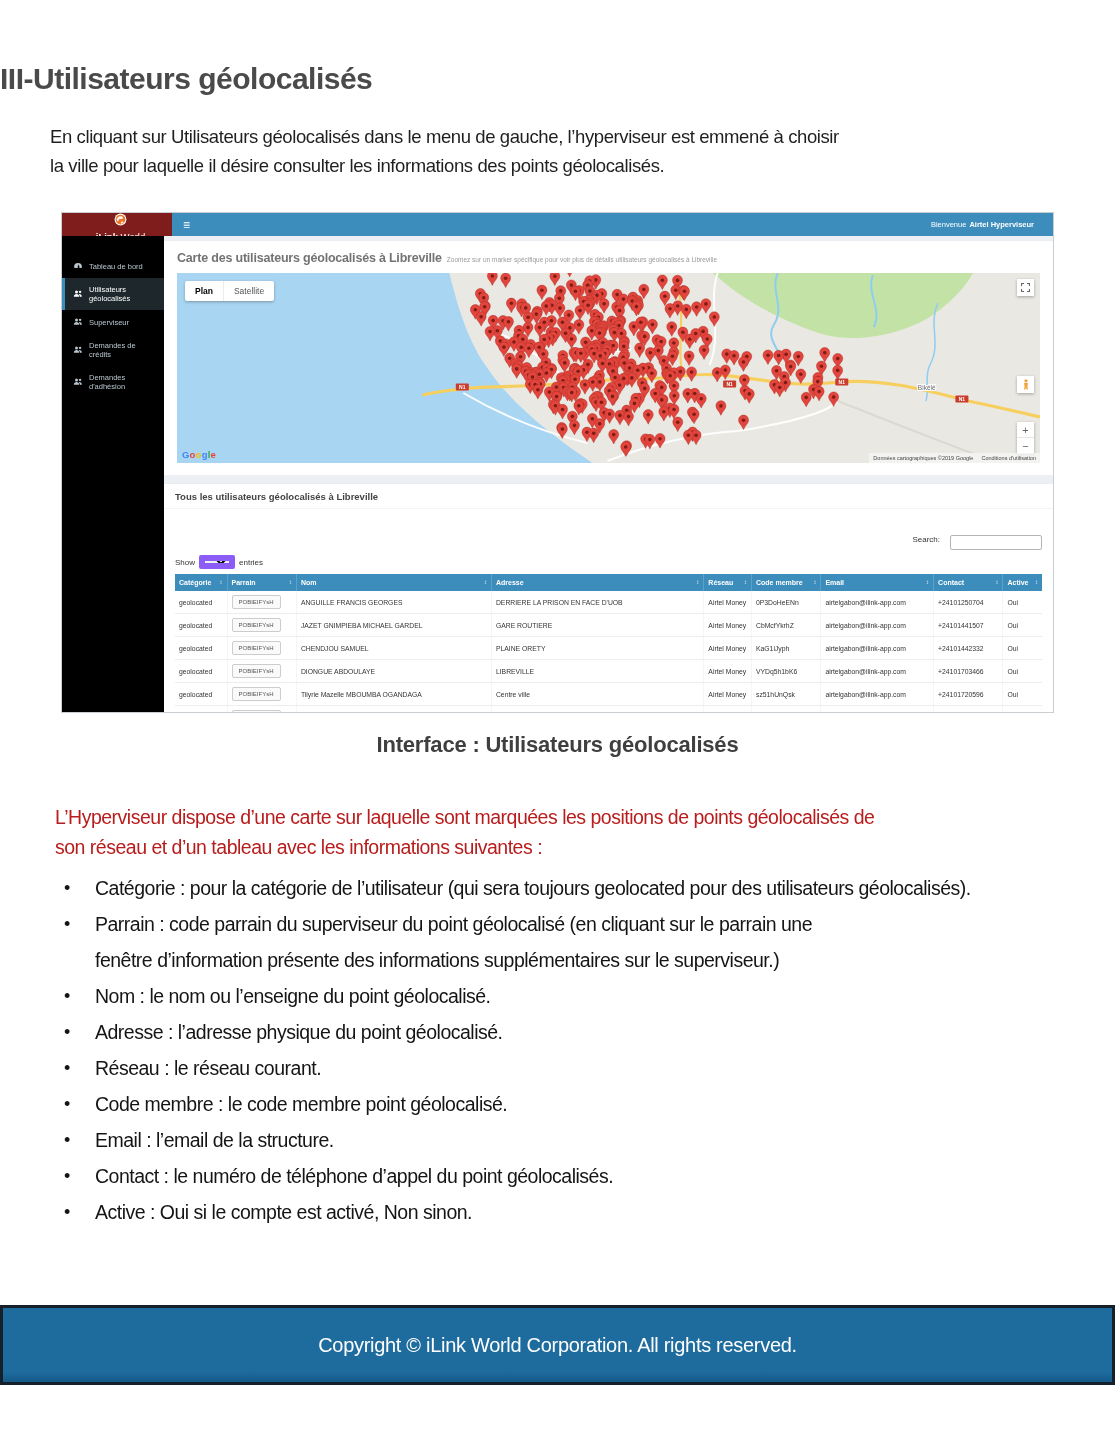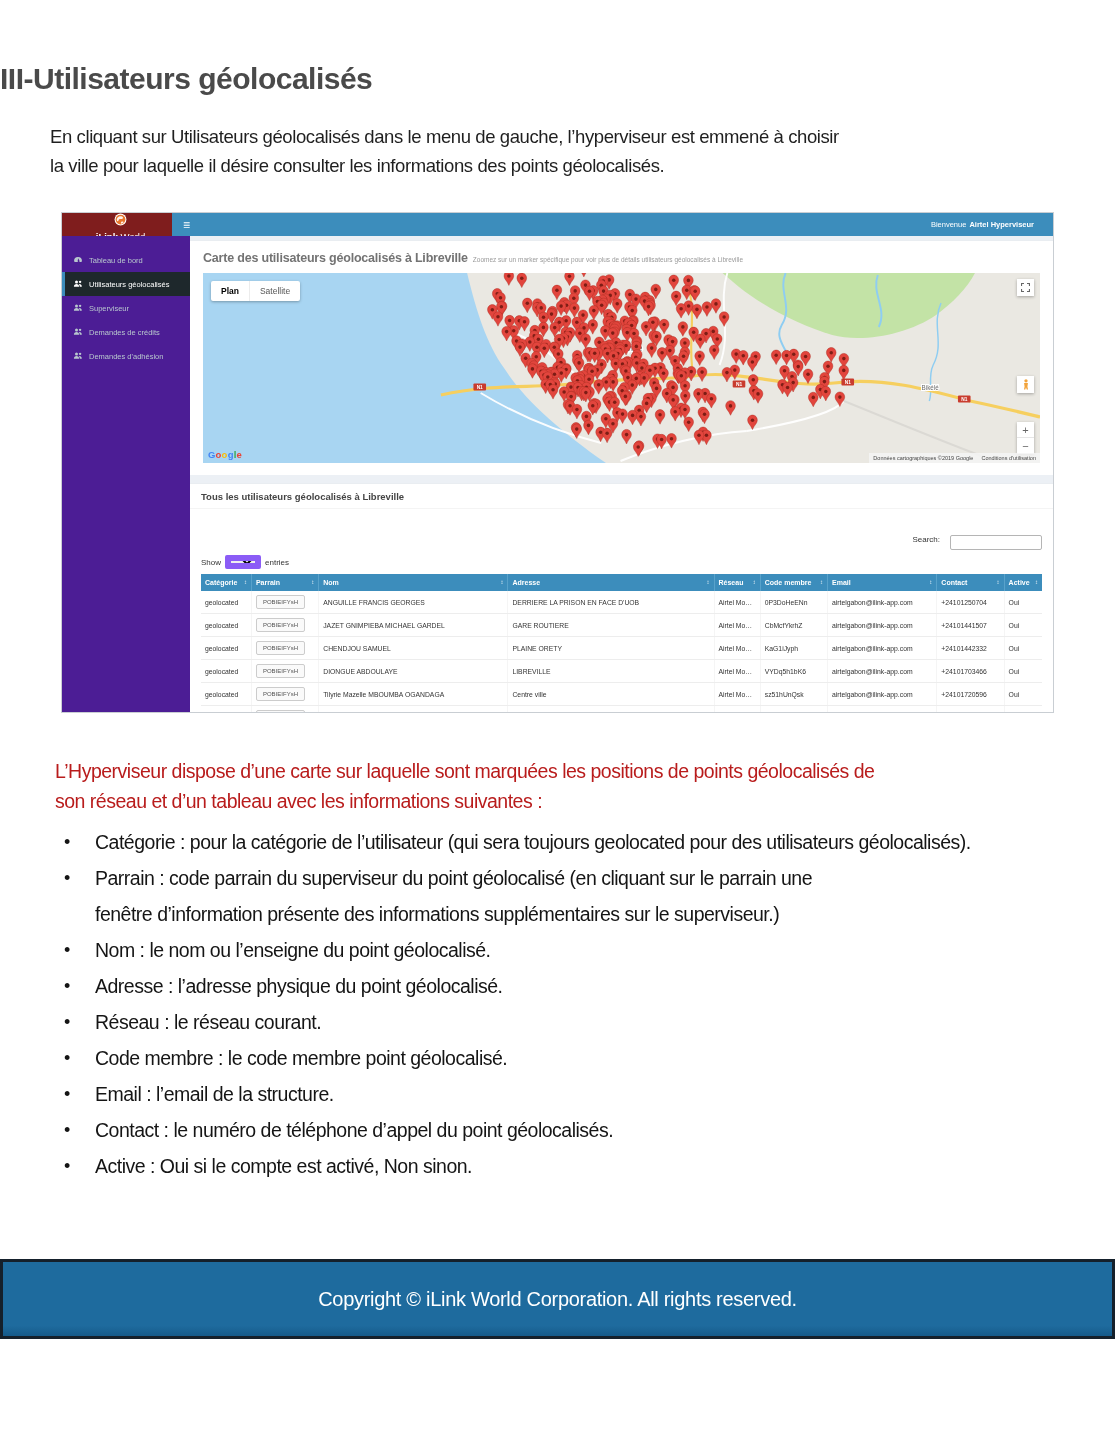--- a/index.html
+++ b/index.html
@@ -36,21 +36,21 @@
   }
   .app-navbar { height:23px; background:#3c8dbc; display:flex; align-items:stretch; }
   .app-brand { width:110px; background:#7f1d1d; color:#fff; display:flex; align-items:center; gap:5px; padding-left:7px; font-size:9.5px; cursor:pointer;flex-direction:column; }
   .app-logo { width:13px; height:13px; display:inline-flex; }
   .brand-bold { font-weight:bold; }
   .menu-toggle { color:#fff; font-size:12px; padding:0 11px; display:flex; align-items:center; cursor:pointer; }
   .welcome { margin-left:auto; color:#fff; font-size:7.5px; display:flex; align-items:center; gap:3px; padding-right:19px; }
   .welcome b { font-size:7.5px; }
 
   .app-body { display:flex; height:476px; }
-  .sidebar { width:128px; background:#4c1d95; flex:none; padding-top:12px; }
+  .sidebar { width:102px; background:#000000; flex:none; padding-top:18px; }
   .sidebar-item { display:flex; align-items:center; gap:6px; padding:7px 5px 7px 8px; font-size:7.5px; color:#b8c7ce; border-left:3px solid transparent; cursor:pointer; }
   .sidebar-item.active { background:#1e282c; color:#fff; border-left-color:#3c8dbc; }
   .s-icon { width:10px; height:10px; display:inline-flex; flex:none; }
   .s-icon svg { width:100%; height:100%; }
 
   .content { flex:1; background:#ecf0f5; padding-top:4px; overflow:hidden; }
   .card { background:#fff; margin-bottom:8px; border-top:1px solid #e9edf1; }
 
   .map-card-header { padding:7px 13px 4px; }
   .map-title { font-size:12.5px; font-weight:bold; color:#737373; letter-spacing:-0.2px; }
@@ -737,20 +737,21 @@
                   </tr>
                 </tbody>
             </table>
           </div>
         </section>
 
       </main>
     </div>
   </div>
 
+  <div class="doc-caption">Interface : Utilisateurs géolocalisés</div>
   <p class="doc-body">L’Hyperviseur dispose d’une carte sur laquelle sont marquées les positions de points géolocalisés de
 son réseau et d’un tableau avec les informations suivantes :</p>
   <ul class="doc-bullets" id="bullets">
       <li>Catégorie : pour la catégorie de l’utilisateur (qui sera toujours geolocated pour des utilisateurs géolocalisés).</li>
       <li>Parrain : code parrain du superviseur du point géolocalisé (en cliquant sur le parrain une
  fenêtre d’information présente des informations supplémentaires sur le superviseur.)</li>
       <li>Nom : le nom ou l’enseigne du point géolocalisé.</li>
       <li>Adresse : l’adresse physique du point géolocalisé.</li>
       <li>Réseau : le réseau courant.</li>
       <li>Code membre : le code membre point géolocalisé.</li>

